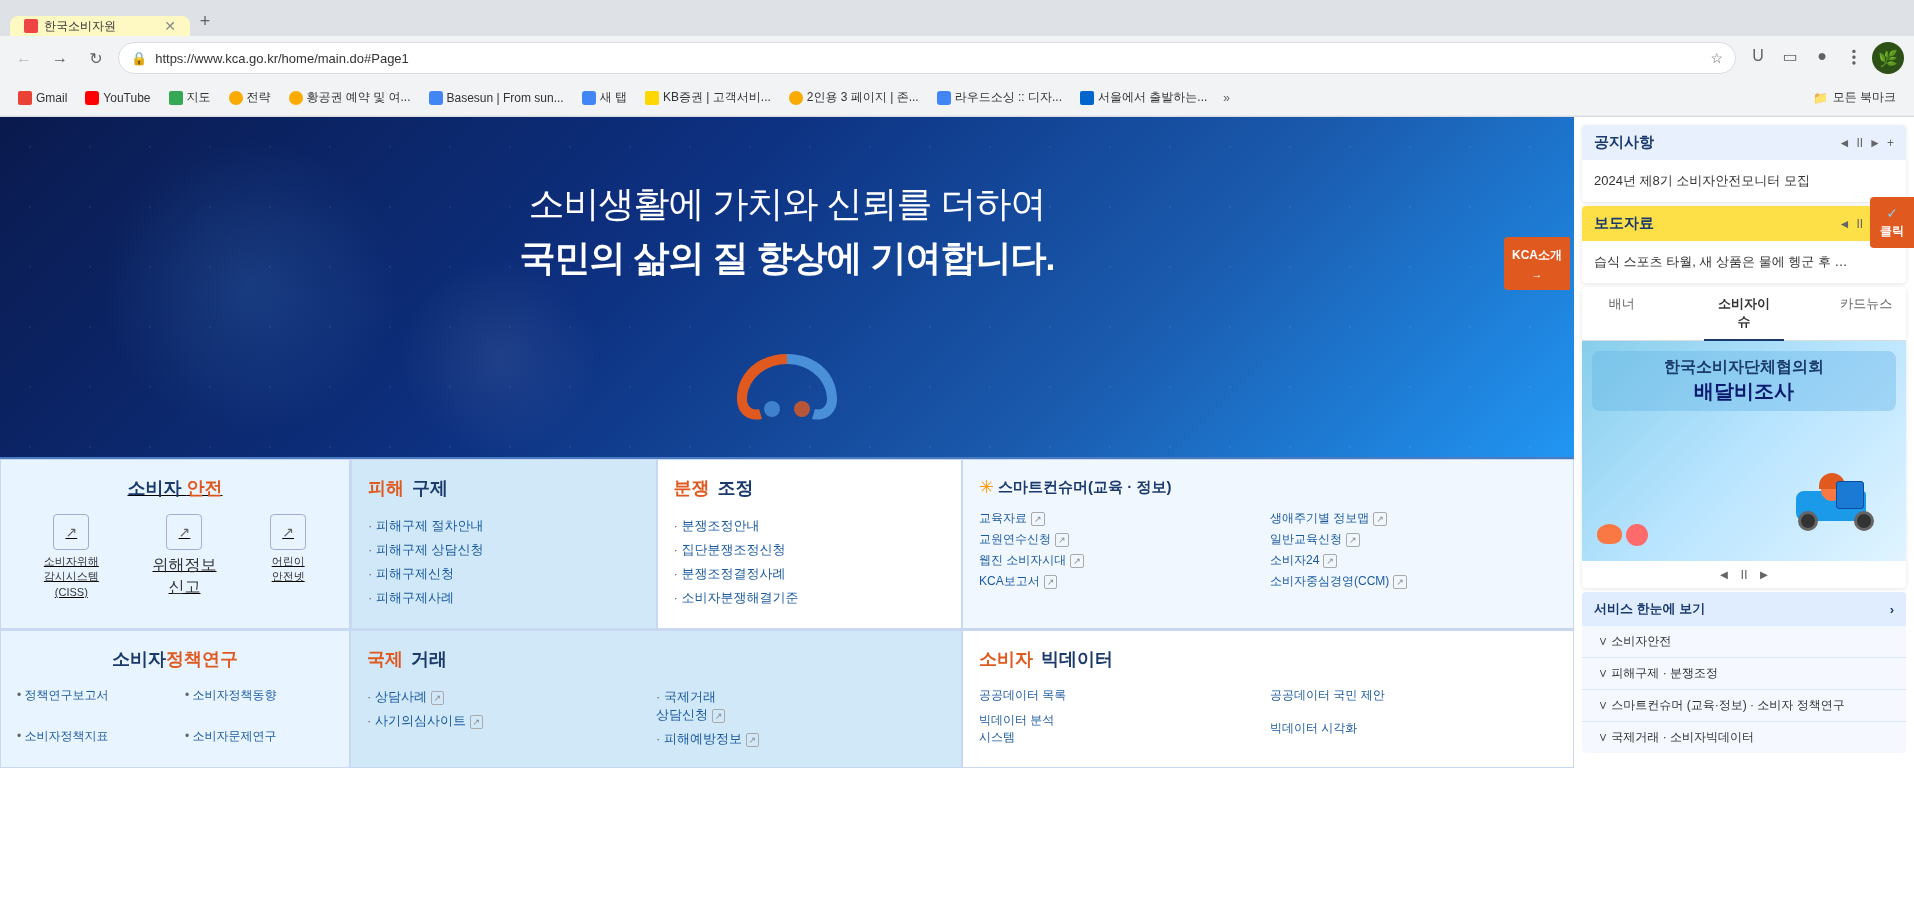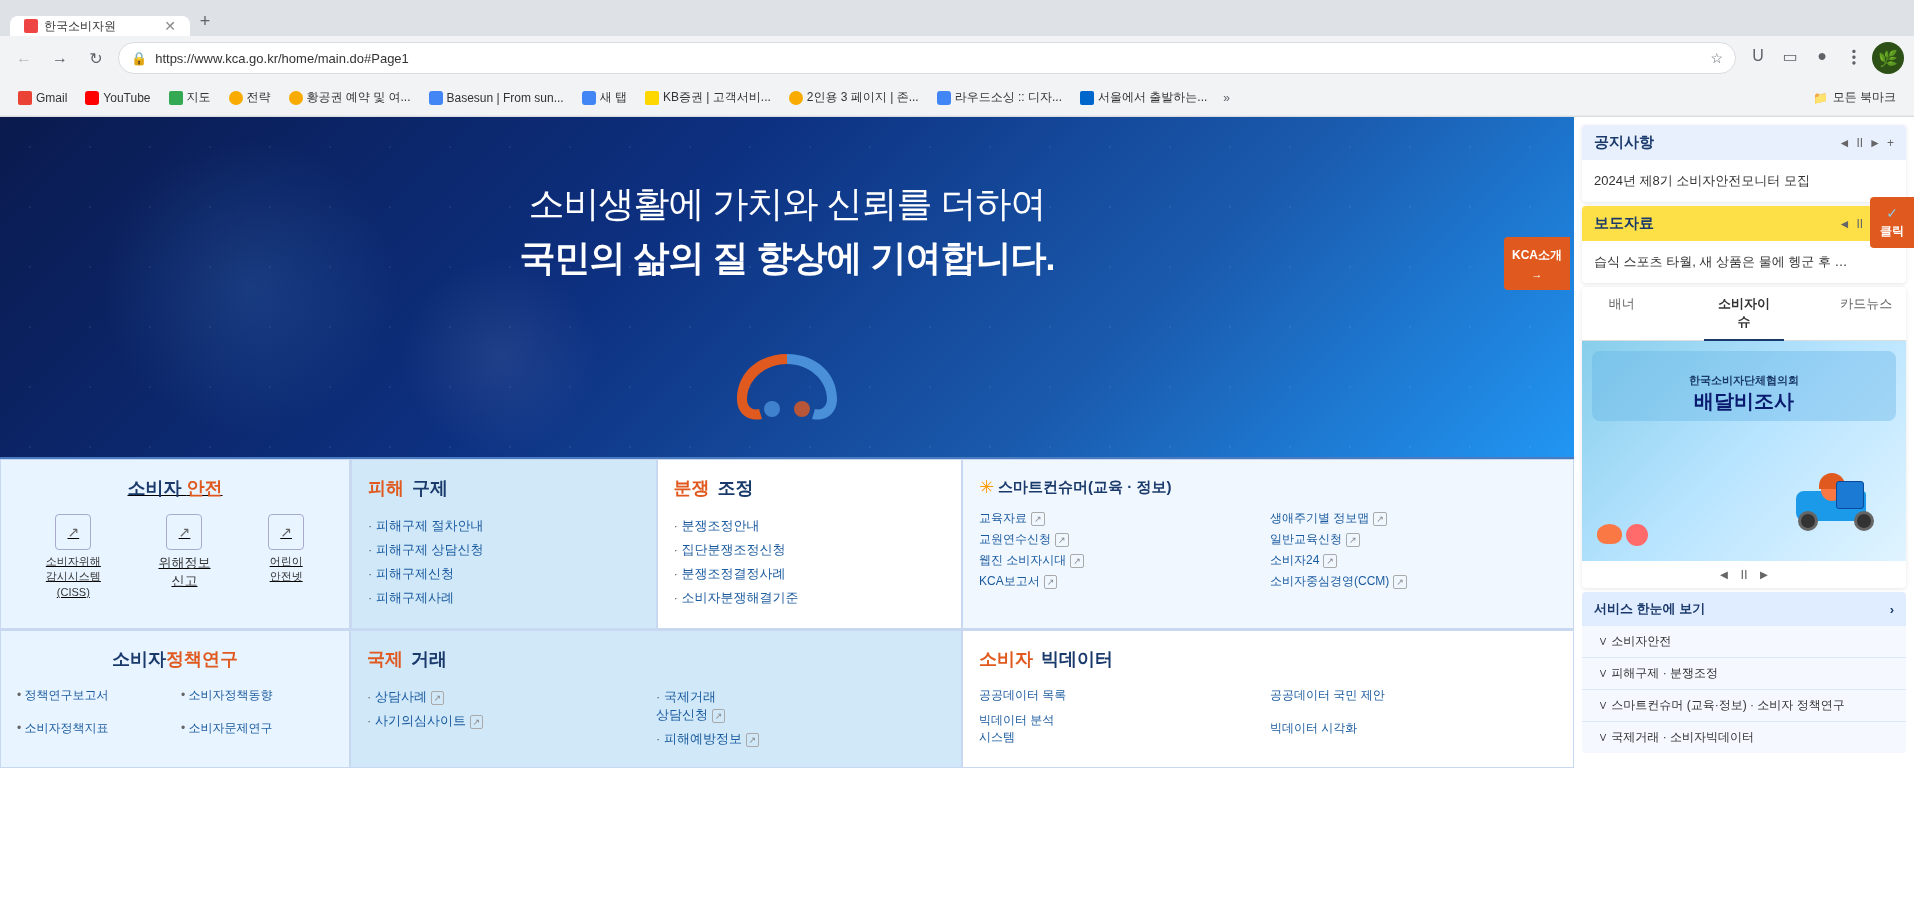--- a/index.html
+++ b/index.html
@@ -1,21 +1,21 @@
 <!DOCTYPE html>
 <html><head>
   <meta charset="utf-8">
   <style>
     * { margin: 0; padding: 0; box-sizing: border-box; }
     body { font-family: 'Malgun Gothic', '맑은 고딕', sans-serif; font-size: 13px; background: #fff; width: 1914px; overflow-x: hidden; }
 
     
     .browser-chrome { background: #f1f3f4; border-bottom: 1px solid #dadce0; }
     .browser-tabs { display: flex; align-items: flex-end; height: 36px; padding: 0 0 0 10px; background: #dee1e6; }
-    .browser-tab { display: flex; align-items: center; gap: 6px; padding: 0 14px; height: 20px; background: #ffffff; border-radius: 8px 8px 0 0; font-size: 12px; color: #333; min-width: 180px; max-width: 220px; }
+    .browser-tab { display: flex; align-items: center; gap: 6px; padding: 0 14px; height: 20px; background: #fef9c3; border-radius: 8px 8px 0 0; font-size: 12px; color: #333; min-width: 180px; max-width: 220px; }
     .browser-tab .tab-title { flex: 1; overflow: hidden; text-overflow: ellipsis; white-space: nowrap; }
     .browser-tab .tab-close { color: #888; cursor: pointer; font-size: 14px; }
     .browser-toolbar { display: flex; align-items: center; height: 44px; padding: 0 10px; gap: 8px; background: #f1f3f4; }
     .nav-btn { width: 28px; height: 28px; border-radius: 50%; border: none; background: none; cursor: pointer; color: #5f6368; font-size: 16px; display: flex; align-items: center; justify-content: center; }
     .nav-btn.disabled { color: #bbb; }
     .address-bar { flex: 1; display: flex; align-items: center; background: #fff; border: 1px solid #dadce0; border-radius: 20px; height: 32px; padding: 0 12px; gap: 8px; }
     .address-bar .lock-icon { color: #5f6368; font-size: 13px; }
     .address-bar .url-text { flex: 1; font-size: 13px; color: #333; }
     .address-bar .star-icon { color: #5f6368; font-size: 14px; }
     .toolbar-icons { display: flex; gap: 4px; }
@@ -52,21 +52,21 @@
     .sub-item .icon-box { width: 36px; height: 36px; border: 1px solid #aac; border-radius: 4px; display: flex; align-items: center; justify-content: center; margin: 0 auto 4px; font-size: 14px; color: #666; }
     .link-list { list-style: none; }
     .link-list li { padding: 3px 0; font-size: 13px; color: #1a5a9e; cursor: pointer; }
     .link-list li::before { content: '· '; color: #666; }
     .smart-grid { display: grid; grid-template-columns: 1fr 1fr; gap: 4px; }
     .smart-item { font-size: 12px; color: #1a5a9e; padding: 2px 0; cursor: pointer; display: flex; align-items: center; gap: 4px; }
     .ext-icon { font-size: 9px; color: #888; border: 1px solid #aaa; padding: 1px 2px; border-radius: 2px; }
     .cell-title-row { display: flex; align-items: baseline; gap: 8px; margin-bottom: 14px; }
     .cell-title-kanji { font-size: 18px; font-weight: 700; color: #e05a20; }
     .cell-title-rest { font-size: 18px; font-weight: 700; color: #1a3a6b; }
-    .policy-links { display: grid; grid-template-columns: 1fr 1fr; gap: 12px; margin-top: 4px; }
+    .policy-links { display: grid; grid-template-columns: 1fr 1fr; gap: 20px; margin-top: 4px; }
     .policy-link { font-size: 12px; color: #1a5a9e; cursor: pointer; padding: 2px 0; }
     .policy-link::before { content: '• '; color: #666; }
 
     
     .hero-circle1 { position: absolute; width: 300px; height: 300px; border-radius: 50%; background: radial-gradient(circle, rgba(100,180,255,0.15) 0%, transparent 70%); left: 100px; top: 20px; }
     .hero-circle2 { position: absolute; width: 200px; height: 200px; border-radius: 50%; background: radial-gradient(circle, rgba(255,255,255,0.08) 0%, transparent 70%); left: 400px; bottom: 0; }
     .hero-dots { position: absolute; top: 0; left: 0; right: 0; bottom: 0; background-image: radial-gradient(circle, rgba(255,255,255,0.3) 1px, transparent 1px); background-size: 60px 60px; opacity: 0.2; }
     
     
     ::-webkit-scrollbar { width: 6px; }
@@ -191,21 +191,21 @@
         <div class="cell-title">
           소비자 <strong style="color:#e05a20;">안전</strong>
         </div>
         <div class="sub-items">
           <div class="sub-item">
             <div class="icon-box">↗</div>
             <div style="font-size:11px;line-height:1.4;">소비자위해<br>감시시스템<br>(CISS)</div>
           </div>
           <div class="sub-item">
             <div class="icon-box">↗</div>
-            <div style="font-size:13px;line-height:1.4;">위해정보<br>신고</div>
+            <div style="font-size:16px;line-height:1.4;">위해정보<br>신고</div>
           </div>
           <div class="sub-item">
             <div class="icon-box">↗</div>
             <div style="font-size:11px;line-height:1.4;">어린이<br>안전넷</div>
           </div>
         </div>
       </div>
 
       <div style="display:grid;grid-template-columns:1fr 1fr;border-left:1px solid #c8d8f0;">
 
@@ -353,21 +353,21 @@
         <div style="flex:1;padding:8px;text-align:center;font-size:13px;cursor:pointer;color:#666;font-weight:400;">배너</div>
         <div style="flex:1;padding:8px;text-align:center;font-size:13px;cursor:pointer;color:#333;font-weight:700;border-bottom:2px solid #1a3a6b;margin-bottom:-1px;">소비자이슈</div>
         <div style="flex:1;padding:8px;text-align:center;font-size:13px;cursor:pointer;color:#666;">카드뉴스</div>
       </div>
 
       <div style="height:220px;background:linear-gradient(135deg,#87ceeb 0%,#b8e4ff 50%,#e0f4ff 100%);position:relative;overflow:hidden;display:flex;align-items:center;justify-content:center;">
 
         <div style="width:100%;height:100%;position:relative;display:flex;align-items:center;justify-content:center;">
 
           <div style="position:absolute;top:10px;left:10px;right:10px;background:rgba(100,180,230,0.4);border-radius:8px;padding:6px 10px;text-align:center;">
-            <div style="font-size:11px;color:#1a3a6b;font-weight:600;margin-top:16px;">한국소비자단체협의회</div>
+            <div style="font-size:16px;color:#1a3a6b;font-weight:600;">한국소비자단체협의회</div>
             <div style="font-size:20px;font-weight:900;color:#0a1a6e;">배달비조사</div>
           </div>
 
           <div style="position:absolute;right:20px;bottom:20px;width:100px;height:100px;">
 
             <div style="position:absolute;bottom:20px;left:10px;width:70px;height:30px;background:#1a9ae8;border-radius:8px 4px 4px 8px;"></div>
 
             <div style="position:absolute;bottom:10px;left:12px;width:20px;height:20px;border-radius:50%;background:#333;border:3px solid #666;"></div>
 
             <div style="position:absolute;bottom:10px;right:12px;width:20px;height:20px;border-radius:50%;background:#333;border:3px solid #666;"></div>

